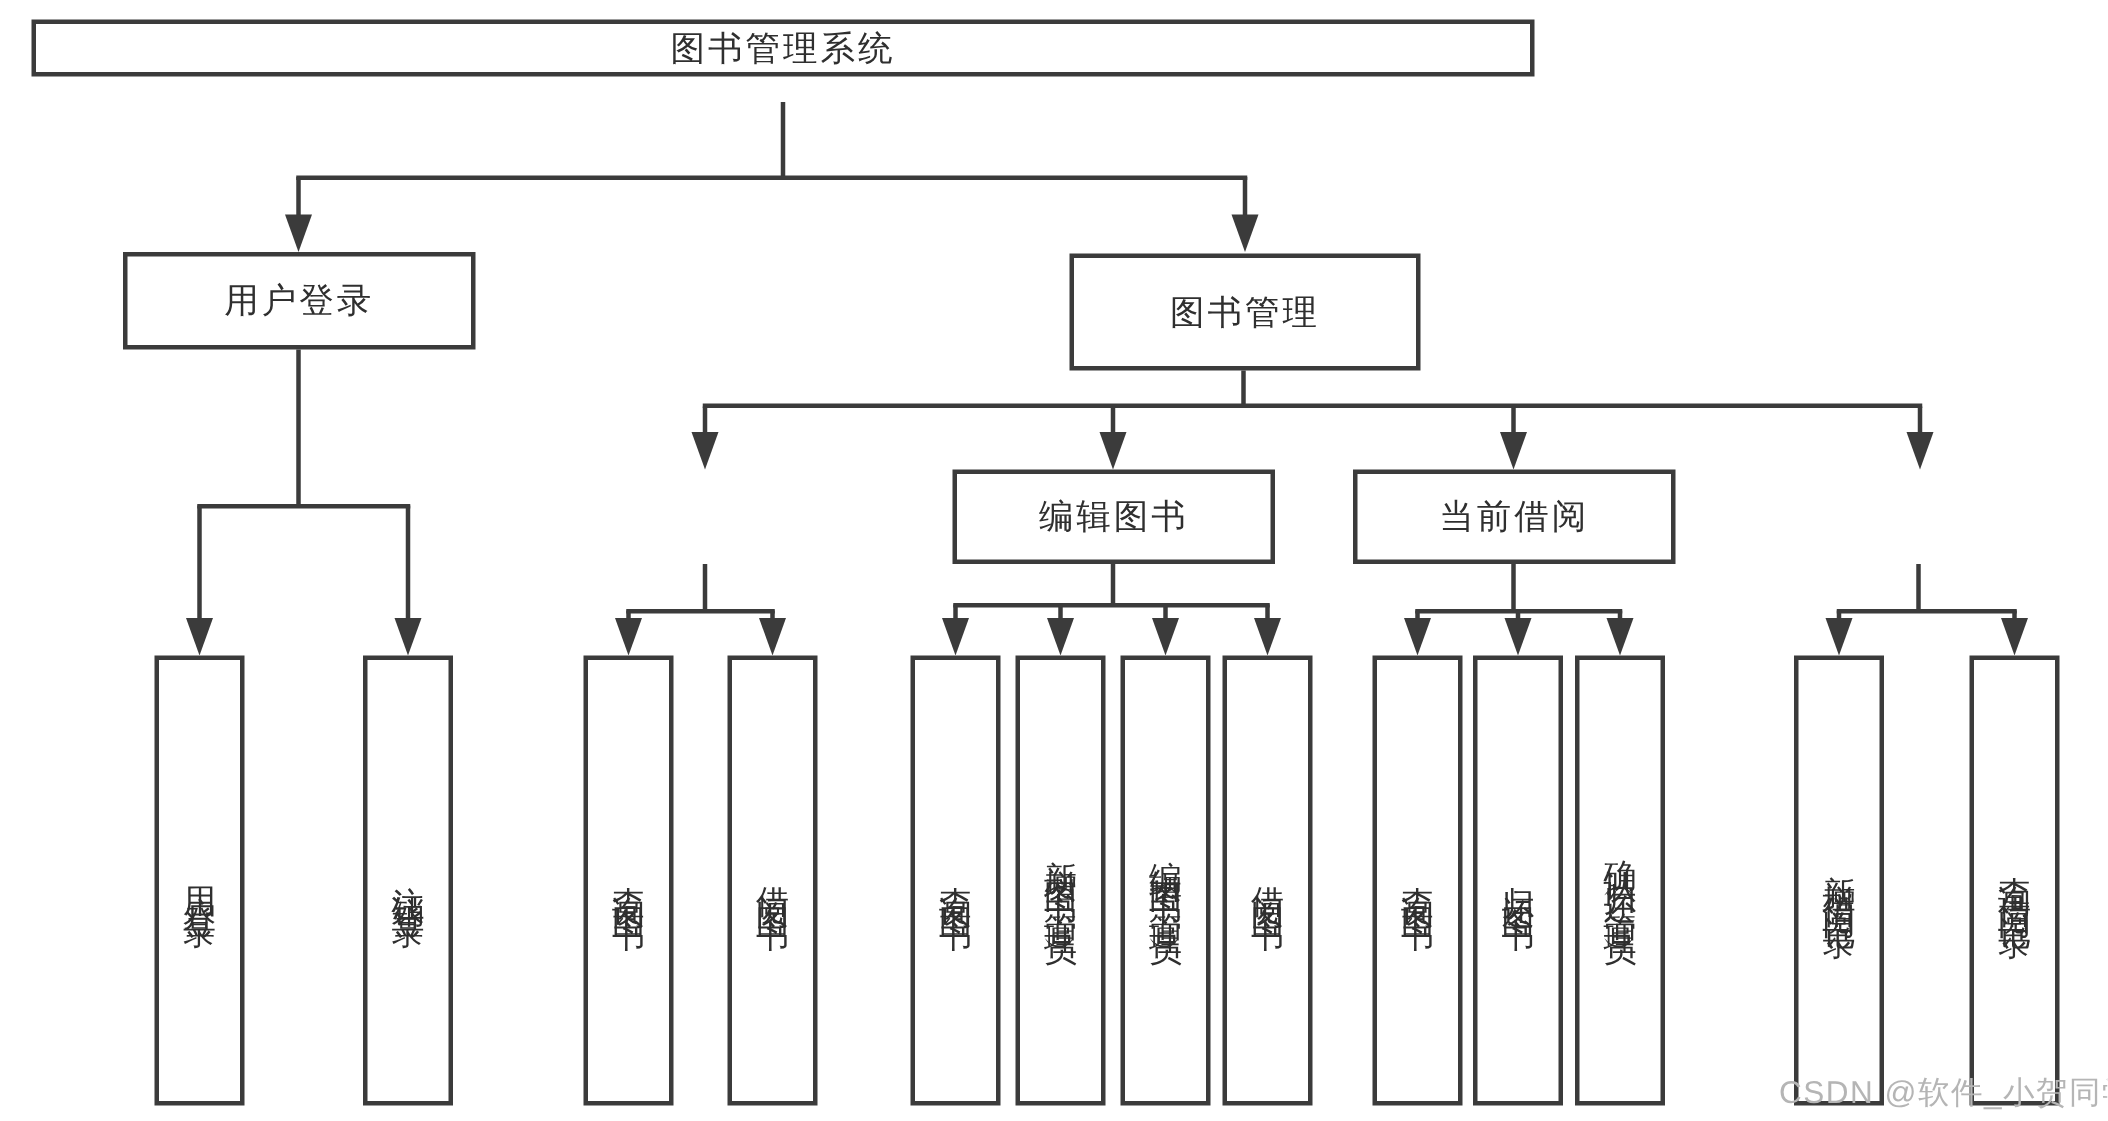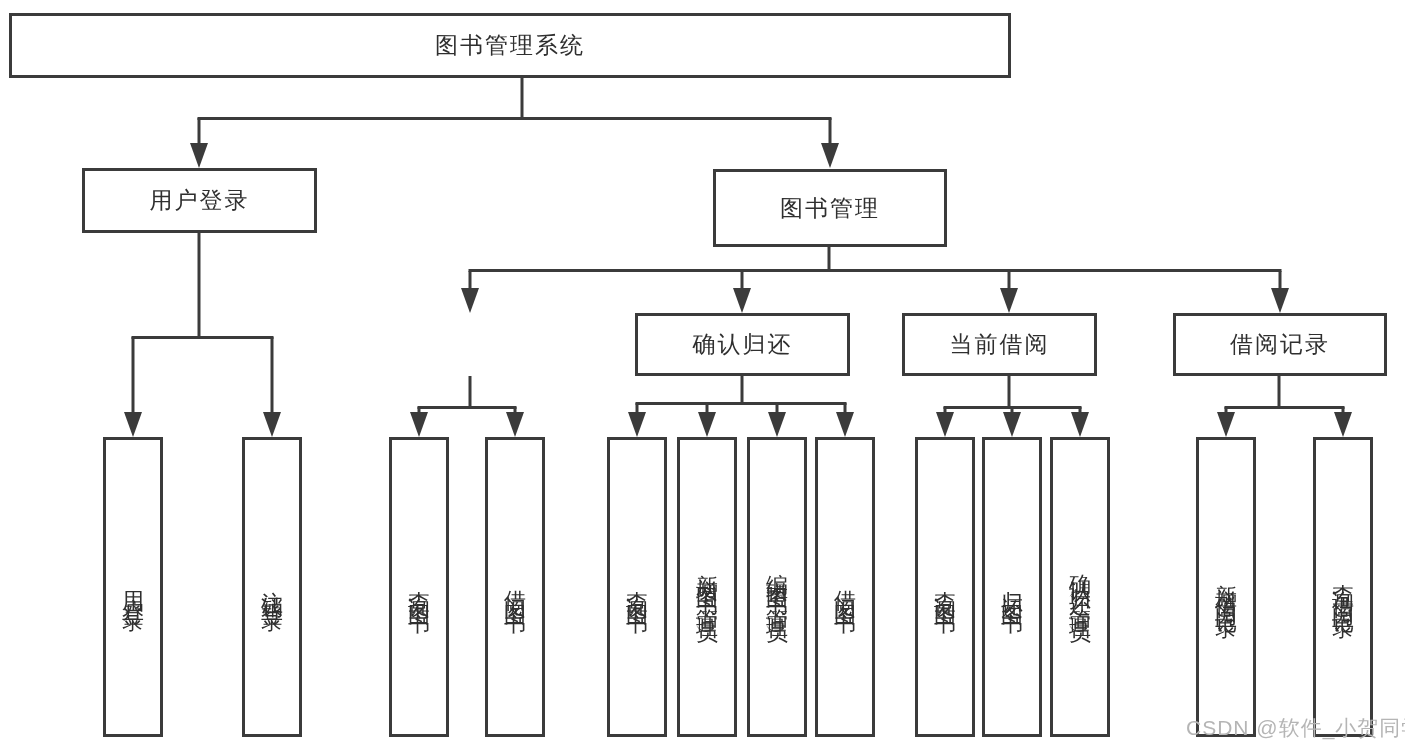--- a/index.html
+++ b/index.html
@@ -86,39 +86,36 @@
       <polygon points="768,412 786,412 777,437"></polygon>
       <polygon points="836,412 854,412 845,437"></polygon>
       <polygon points="936,412 954,412 945,437"></polygon>
       <polygon points="1003,412 1021,412 1012,437"></polygon>
       <polygon points="1071,412 1089,412 1080,437"></polygon>
       <polygon points="1217,412 1235,412 1226,437"></polygon>
       <polygon points="1334,412 1352,412 1343,437"></polygon>
     </g>
   </svg>
 
-  <div class="node" style="left:9px;top:13px;width:1002px;height:65px">
+  <div class="node" style="left:21px;top:13px;width:1002px;height:38px">
     <span class="hlabel">图书管理系统</span>
   </div>
 
   <div class="node" style="left:82px;top:168px;width:235px;height:65px">
     <span class="hlabel">用户登录</span>
   </div>
   <div class="node" style="left:713px;top:169px;width:234px;height:78px">
     <span class="hlabel">图书管理</span>
   </div>
 
   <div class="node" style="left:635px;top:313px;width:215px;height:63px">
-    <span class="hlabel">确认归还</span>
+    <span class="hlabel">编辑图书</span>
   </div>
-  <div class="node" style="left:902px;top:313px;width:195px;height:63px">
+  <div class="node" style="left:902px;top:313px;width:215px;height:63px">
     <span class="hlabel">当前借阅</span>
-  </div>
-  <div class="node" style="left:1173px;top:313px;width:214px;height:63px">
-    <span class="hlabel">借阅记录</span>
   </div>
 
   <div class="node" style="left:103px;top:437px;width:60px;height:300px">
     <span class="vlabel">用户登录</span>
   </div>
   <div class="node" style="left:242px;top:437px;width:60px;height:300px">
     <span class="vlabel">注销登录</span>
   </div>
 
   <div class="node" style="left:389px;top:437px;width:60px;height:300px">

